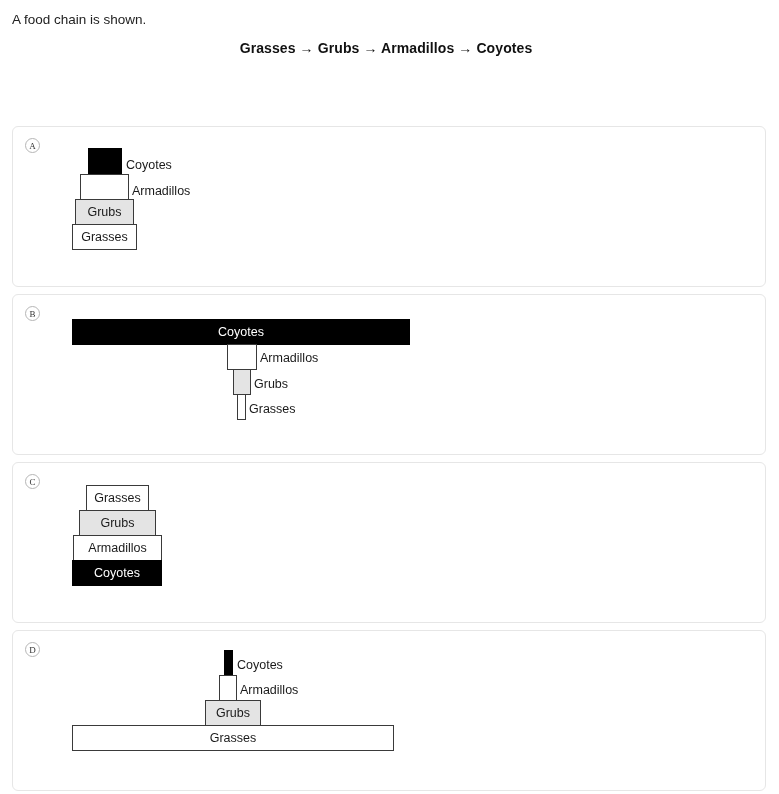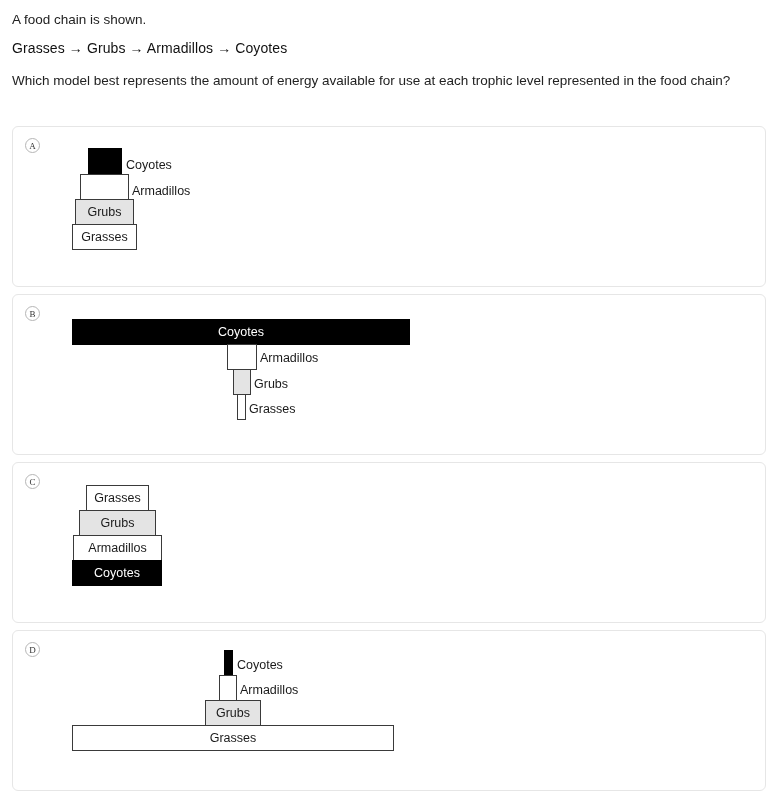--- a/index.html
+++ b/index.html
@@ -30,23 +30,23 @@
     width: 748px;
     font-size: 13.5px;
     line-height: 19px;
     color: #222222;
   }
   .chain-title {
     position: absolute;
     left: 12px;
     top: 40px;
     width: 748px;
-    text-align: left;
+    text-align: center;
     font-size: 14px;
-    font-weight: normal;
+    font-weight: bold;
     color: #111111;
     letter-spacing: 0.1px;
   }
   .question {
     position: absolute;
     left: 12px;
     top: 71px;
     width: 744px;
     font-size: 13.5px;
     line-height: 19px;
@@ -115,21 +115,20 @@
     white-space: nowrap;
   }
 </style>
 </head>
 <body>
 
 <div class="page">
 
   <div class="stem">A food chain is shown.</div>
   <div class="chain-title">Grasses → Grubs → Armadillos → Coyotes</div>
-  <div class="question">Which model best represents the amount of energy available for use at each trophic level represented in the food chain?</div>
 
   <div class="card card-a">
     <div class="opt-letter">A</div>
     <div class="diagram">
       <div class="blk black" style="left:59px; top:21px; width:34px; height:27px;"></div>
       <div class="sidelabel" style="left:97px; top:32px;">Coyotes</div>
 
       <div class="blk white" style="left:51px; top:47px; width:49px; height:26px;"></div>
       <div class="sidelabel" style="left:103px; top:58px;">Armadillos</div>
 

